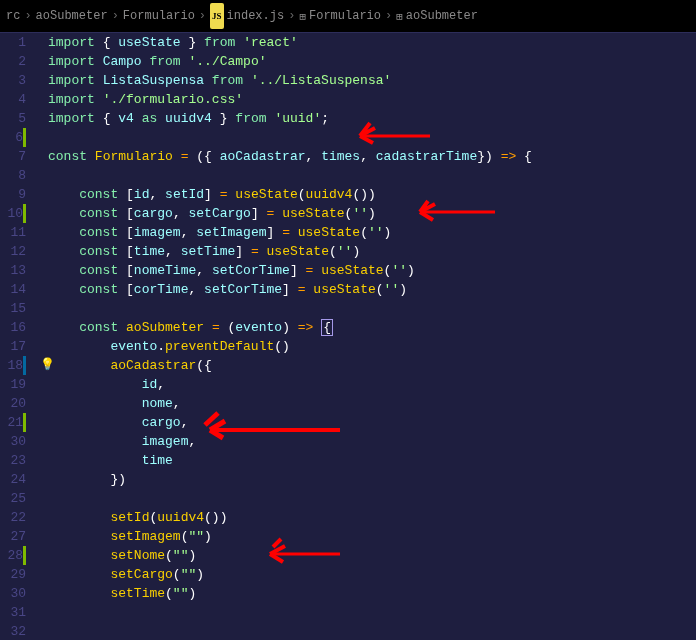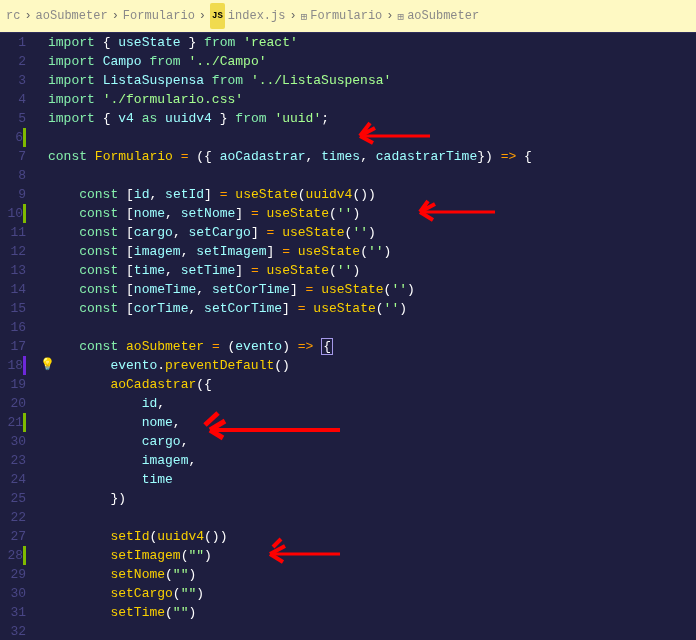--- a/index.html
+++ b/index.html
@@ -16,38 +16,39 @@
       height: 640px;
       overflow: hidden;
     }
     .breadcrumbs {
       display: flex;
       align-items: center;
       gap: 4px;
       padding: 3px 6px;
       font-size: 12px;
       color: #8a8989;
-      background: #fef9c3;
+      background: #000000;
       border-bottom: 1px solid #2d2d5a;
     }
     .breadcrumb-sep {
       color: #666;
     }
     .breadcrumb-item {
       display: flex;
       align-items: center;
       gap: 3px;
     }
     .js-icon {
       background: #f0db4f;
       color: #000;
       font-weight: bold;
       font-size: 9px;
       padding: 8px 2px;
       border-radius: 2px;
+      font-family: Liberation Serif, serif;
     }
     .symbol-icon {
       color: #8a8989;
       font-size: 11px;
     }
     .editor {
       display: flex;
       position: relative;
     }
     .gutter {
@@ -59,21 +60,21 @@
       position: relative;
     }
     .line {
       height: 19px;
       line-height: 19px;
     }
     .gutter .line.modified {
       border-right: 3px solid #7fba00;
     }
     .gutter .line.modified-blue {
-      border-right: 3px solid #6d28d9;
+      border-right: 3px solid #0369a1;
     }
     .bulb {
       position: absolute;
       left: 40px;
       font-size: 12px;
     }
     .code {
       flex: 1;
       padding-left: 8px;
     }
@@ -171,21 +172,20 @@
   <div class="code" id="code">
       <div class="line"><span class="kw">import</span> <span class="punct">{</span> <span class="ident">useState</span> <span class="punct">}</span> <span class="kw">from</span> <span class="str">'react'</span></div>
       <div class="line"><span class="kw">import</span> <span class="ident">Campo</span> <span class="kw">from</span> <span class="str">'../Campo'</span></div>
       <div class="line"><span class="kw">import</span> <span class="ident">ListaSuspensa</span> <span class="kw">from</span> <span class="str">'../ListaSuspensa'</span></div>
       <div class="line"><span class="kw">import</span> <span class="str">'./formulario.css'</span></div>
       <div class="line"><span class="kw">import</span> <span class="punct">{</span> <span class="ident">v4</span> <span class="kw">as</span> <span class="ident">uuidv4</span> <span class="punct">}</span> <span class="kw">from</span> <span class="str">'uuid'</span><span class="punct">;</span></div>
       <div class="line"></div>
       <div class="line"><span class="kw">const</span> <span class="func">Formulario</span> <span class="op">=</span> <span class="punct">({</span> <span class="param">aoCadastrar</span><span class="punct">,</span> <span class="param">times</span><span class="punct">,</span> <span class="param">cadastrarTime</span><span class="punct">})</span> <span class="op">=&gt;</span> <span class="punct">{</span></div>
       <div class="line"></div>
       <div class="line">    <span class="kw">const</span> <span class="punct">[</span><span class="const-name">id</span><span class="punct">,</span> <span class="const-name">setId</span><span class="punct">]</span> <span class="op">=</span> <span class="func">useState</span><span class="punct">(</span><span class="func">uuidv4</span><span class="punct">())</span></div>
-      <div class="line">    <span class="kw">const</span> <span class="punct">[</span><span class="const-name">nome</span><span class="punct">,</span> <span class="const-name">setNome</span><span class="punct">]</span> <span class="op">=</span> <span class="func">useState</span><span class="punct">(</span><span class="str">''</span><span class="punct">)</span></div>
       <div class="line">    <span class="kw">const</span> <span class="punct">[</span><span class="const-name">cargo</span><span class="punct">,</span> <span class="const-name">setCargo</span><span class="punct">]</span> <span class="op">=</span> <span class="func">useState</span><span class="punct">(</span><span class="str">''</span><span class="punct">)</span></div>
       <div class="line">    <span class="kw">const</span> <span class="punct">[</span><span class="const-name">imagem</span><span class="punct">,</span> <span class="const-name">setImagem</span><span class="punct">]</span> <span class="op">=</span> <span class="func">useState</span><span class="punct">(</span><span class="str">''</span><span class="punct">)</span></div>
       <div class="line">    <span class="kw">const</span> <span class="punct">[</span><span class="const-name">time</span><span class="punct">,</span> <span class="const-name">setTime</span><span class="punct">]</span> <span class="op">=</span> <span class="func">useState</span><span class="punct">(</span><span class="str">''</span><span class="punct">)</span></div>
       <div class="line">    <span class="kw">const</span> <span class="punct">[</span><span class="const-name">nomeTime</span><span class="punct">,</span> <span class="const-name">setCorTime</span><span class="punct">]</span> <span class="op">=</span> <span class="func">useState</span><span class="punct">(</span><span class="str">''</span><span class="punct">)</span></div>
       <div class="line">    <span class="kw">const</span> <span class="punct">[</span><span class="const-name">corTime</span><span class="punct">,</span> <span class="const-name">setCorTime</span><span class="punct">]</span> <span class="op">=</span> <span class="func">useState</span><span class="punct">(</span><span class="str">''</span><span class="punct">)</span></div>
       <div class="line"></div>
       <div class="line">    <span class="kw">const</span> <span class="func">aoSubmeter</span> <span class="op">=</span> <span class="punct">(</span><span class="param">evento</span><span class="punct">)</span> <span class="op">=&gt;</span> <span class="cursor-box"><span class="punct">{</span></span></div>
       <div class="line">        <span class="prop">evento</span><span class="punct">.</span><span class="method">preventDefault</span><span class="punct">()</span></div>
       <div class="line">        <span class="func">aoCadastrar</span><span class="punct">({</span></div>
       <div class="line">            <span class="prop">id</span><span class="punct">,</span></div>

